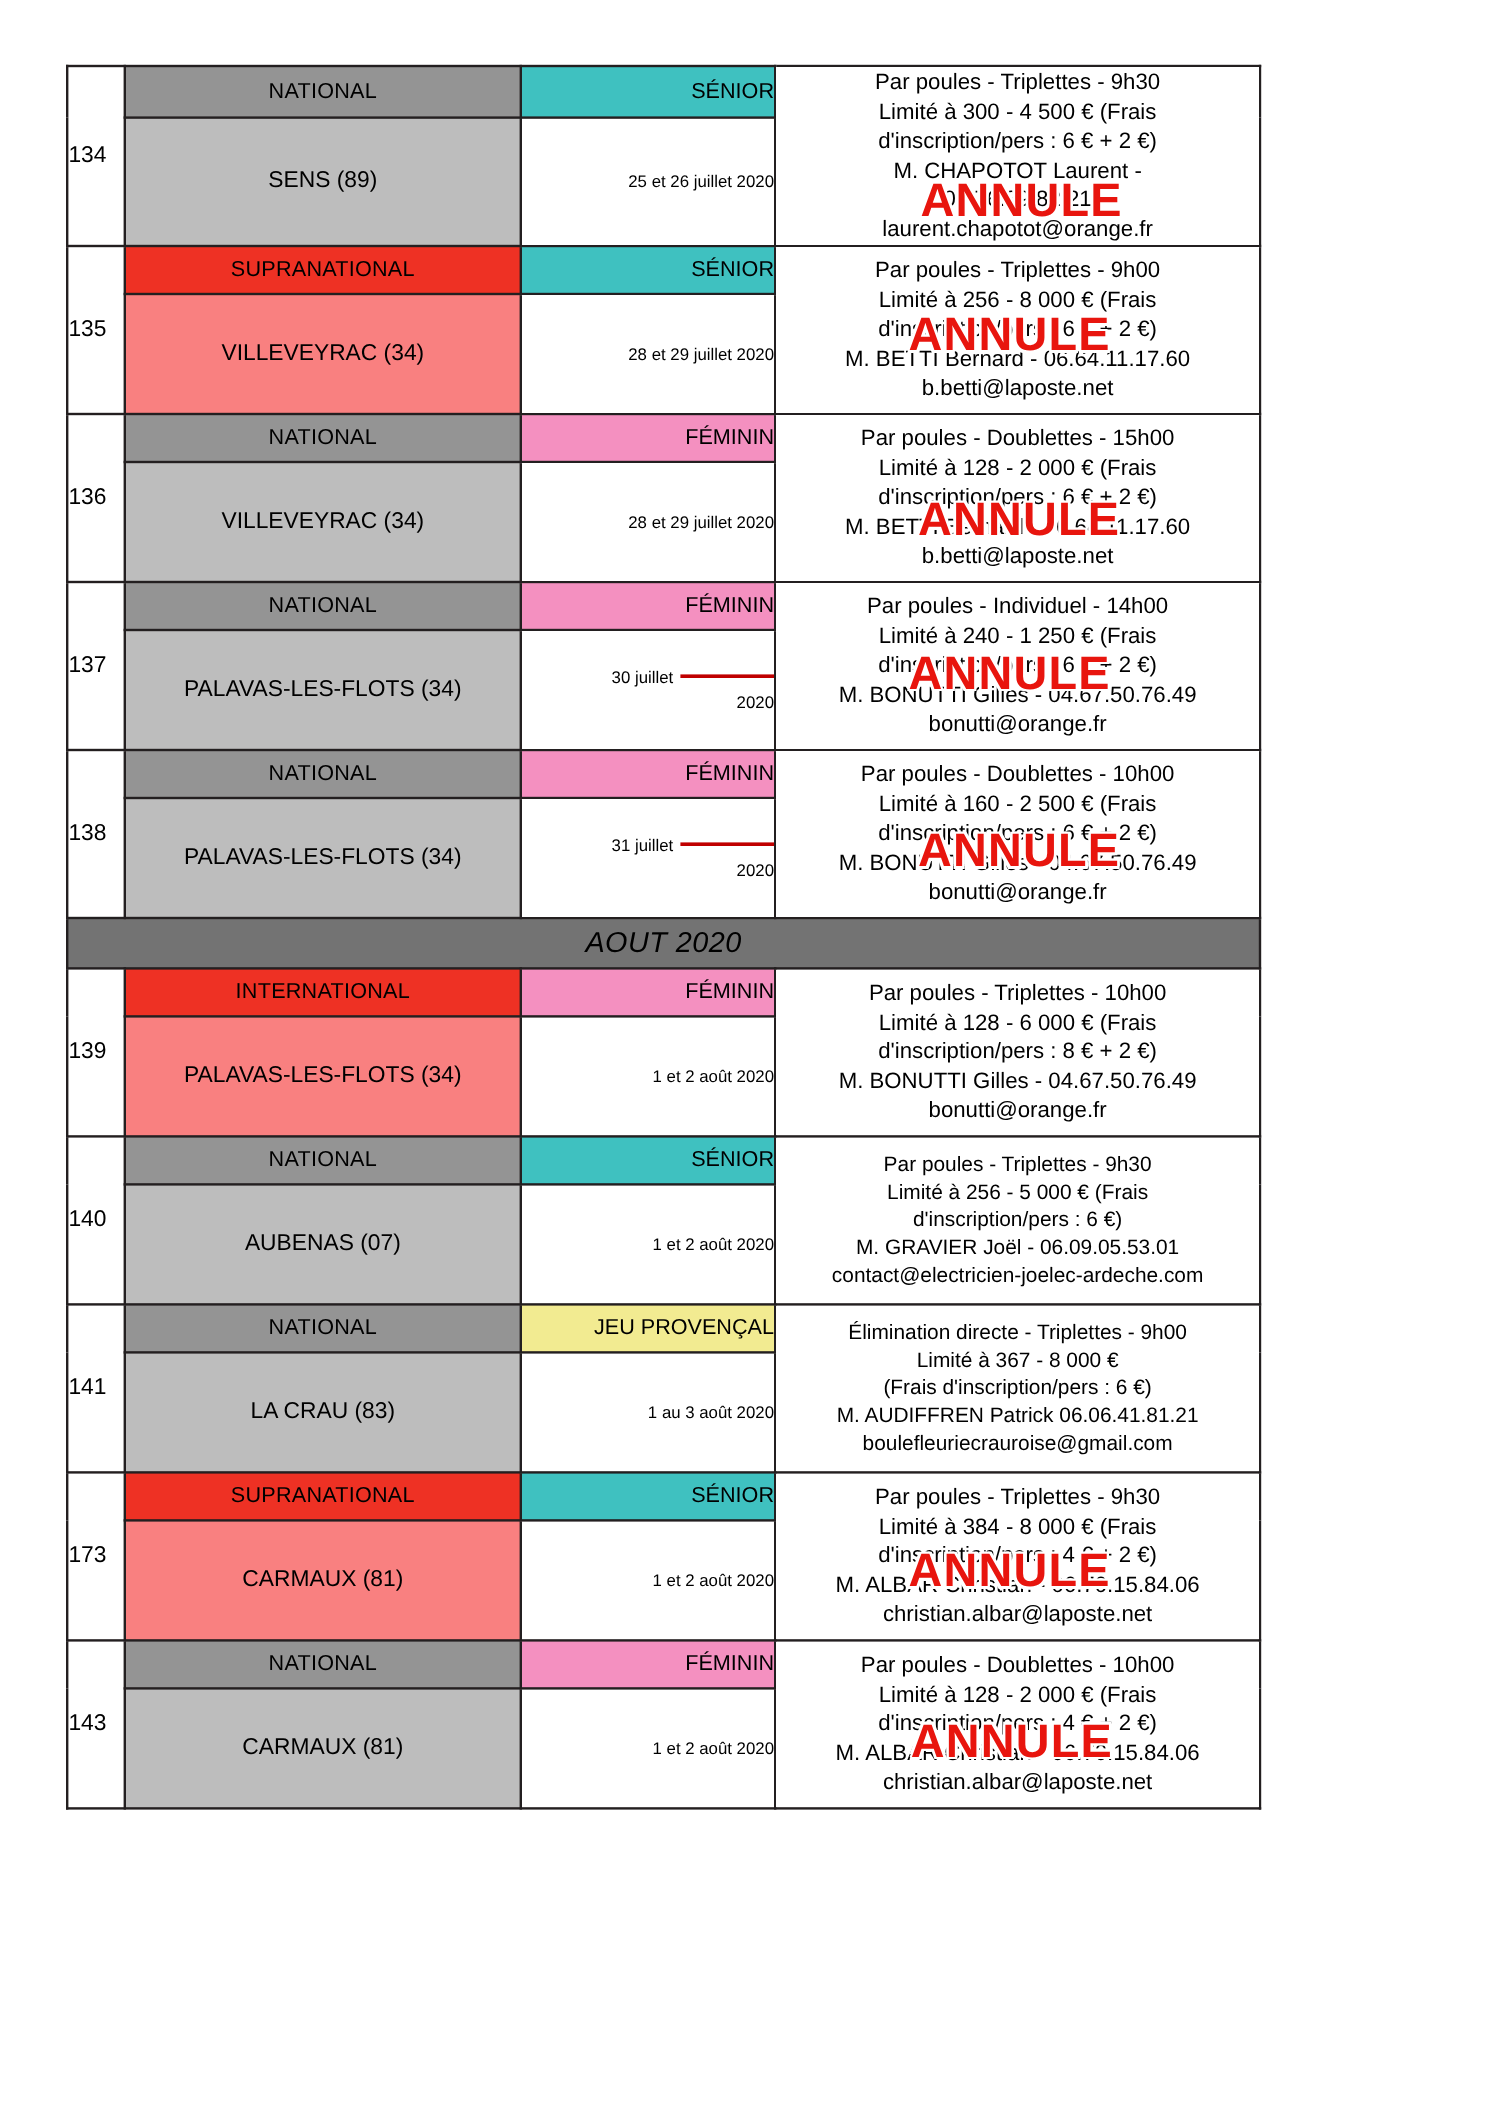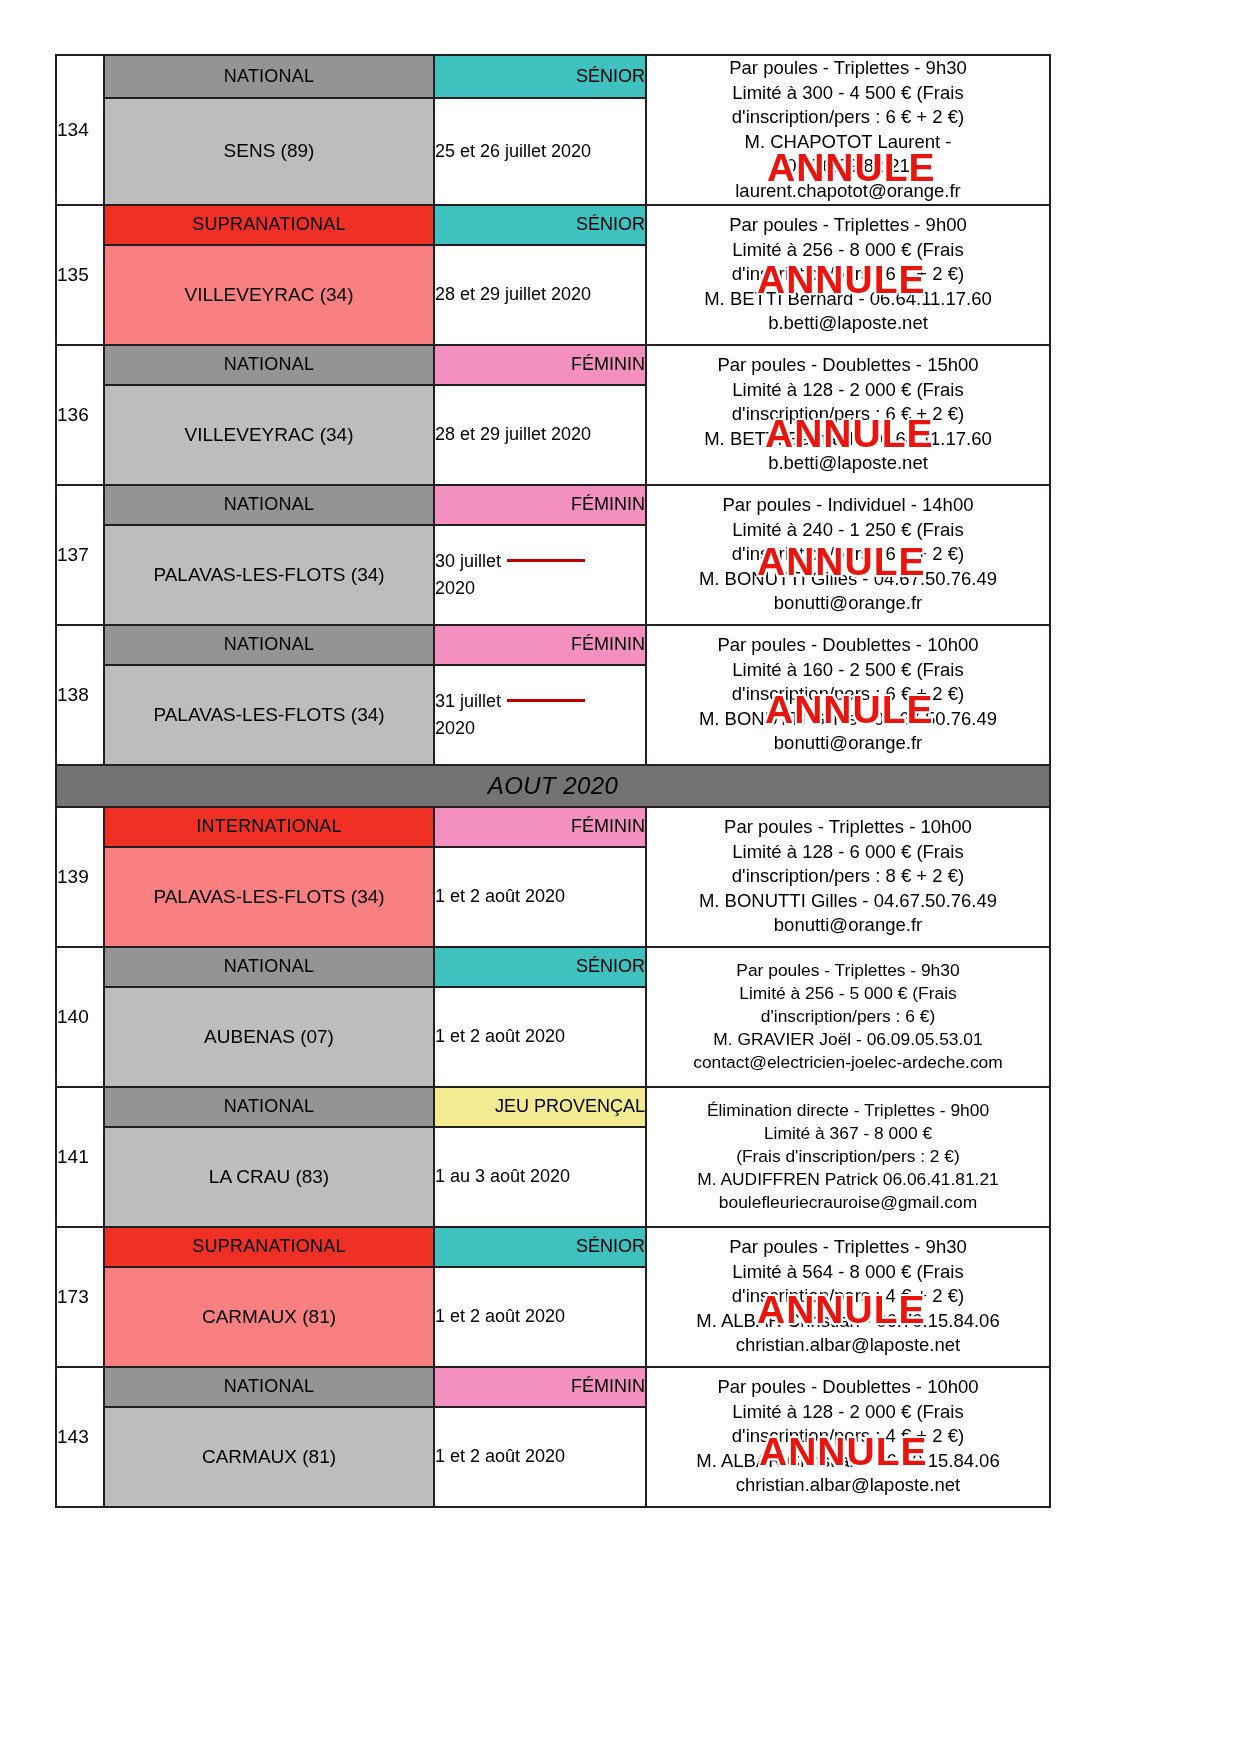--- a/index.html
+++ b/index.html
@@ -50,22 +50,22 @@
     text-align: center;
     font-size: 19px;
     height: 98px;
   }
   .cat-cell {
     text-align: right;
     font-size: 18px;
     height: 38px;
   }
   .date-cell {
-    text-align: left;
-    font-size: 18px;
+    text-align: right;
+    font-size: 14px;
     height: 98px;
     background: #ffffff;
     position: relative;
   }
   .det-cell {
     text-align: center;
     font-size: 18.5px;
     line-height: 1.33;
     background: #ffffff;
     padding: 5px 4px 4px 4px;
@@ -259,36 +259,36 @@
           <td class="town-cell town-grey">AUBENAS (07)</td>
           <td class="date-cell">1 et 2 août 2020</td>
         </tr>
         <tr>
           <td class="num-cell" rowspan="2">141</td>
           <td class="lvl-cell lvl-national">NATIONAL</td>
           <td class="cat-cell cat-jeu">JEU PROVENÇAL</td>
           <td class="det-cell small" rowspan="2">
             <div class="line">Élimination directe - Triplettes - 9h00</div>
             <div class="line">Limité à 367 - 8 000 €</div>
-            <div class="line">(Frais d'inscription/pers : 2 €)</div>
+            <div class="line">(Frais d'inscription/pers : 6 €)</div>
             <div class="line">M. AUDIFFREN Patrick  06.06.41.81.21</div>
             <div class="line">boulefleuriecrauroise@gmail.com</div>
           </td>
         </tr>
         <tr>
           <td class="town-cell town-grey">LA CRAU (83)</td>
           <td class="date-cell">1 au 3 août 2020</td>
         </tr>
         <tr>
           <td class="num-cell" rowspan="2">173</td>
           <td class="lvl-cell lvl-supranational">SUPRANATIONAL</td>
           <td class="cat-cell cat-senior">SÉNIOR</td>
           <td class="det-cell" rowspan="2">
             <div class="line">Par poules - Triplettes - 9h30</div>
-            <div class="line">Limité à 564 - 8 000 € (Frais</div>
+            <div class="line">Limité à 384 - 8 000 € (Frais</div>
             <div class="line">d'inscription/pers : 4 € + 2 €)</div>
             <div class="line">M. ALBAR Christian - 06.70.15.84.06</div>
             <div class="line">christian.albar@laposte.net</div>
             <div class="annule" style="top: 56px; left: 110px;">ANNULE</div>
           </td>
         </tr>
         <tr>
           <td class="town-cell town-red">CARMAUX (81)</td>
           <td class="date-cell">1 et 2 août 2020</td>
         </tr>

